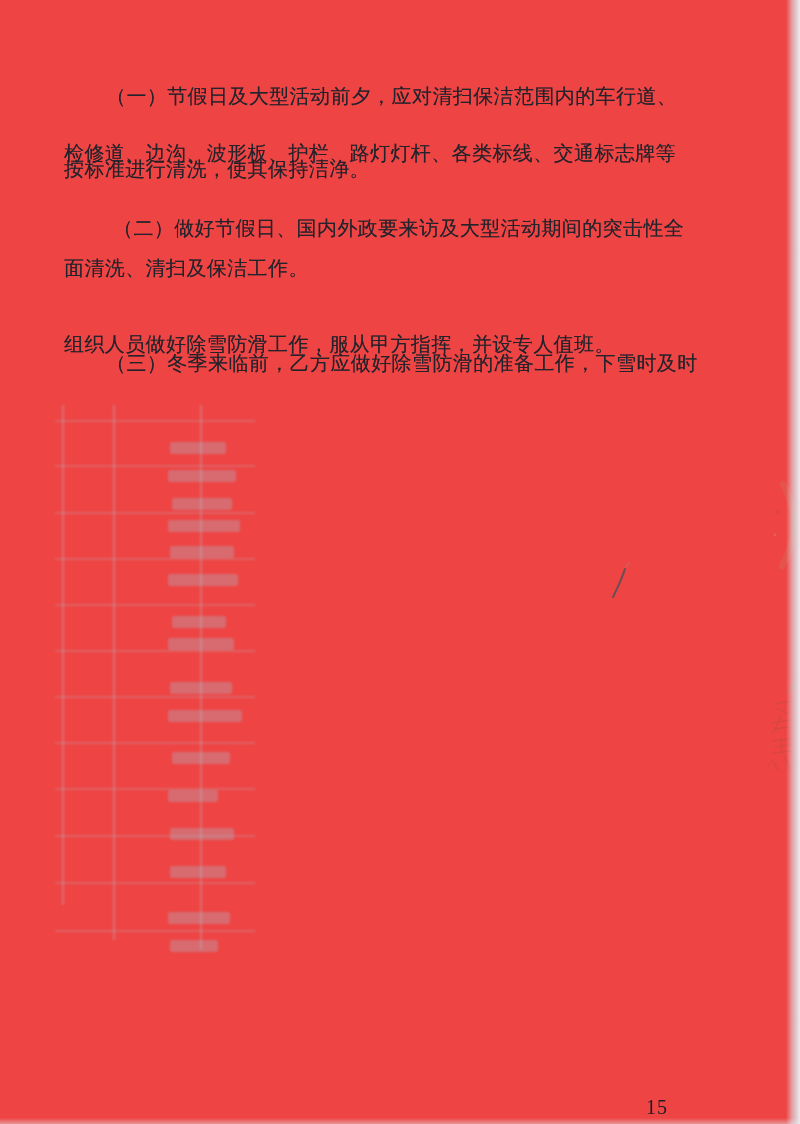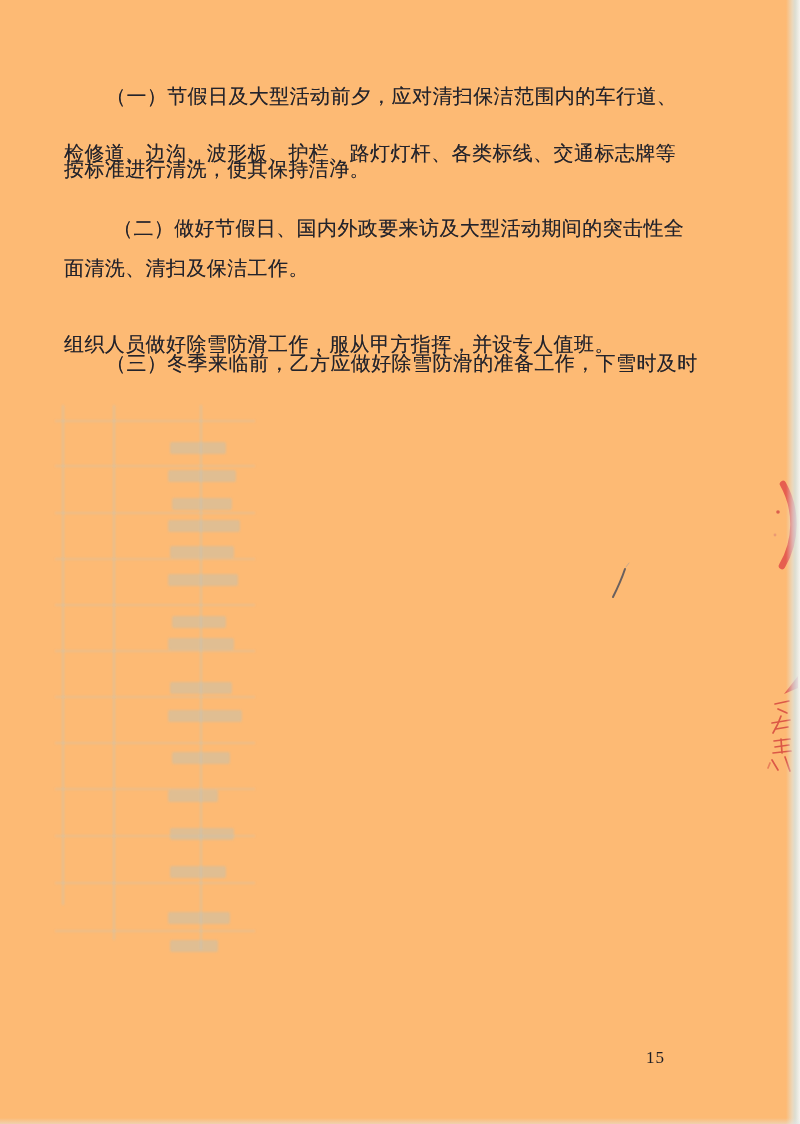--- a/index.html
+++ b/index.html
@@ -4,21 +4,21 @@
 <style>
   html, body {
     margin: 0;
     padding: 0;
     background: #ffffff;
   }
   .page {
     position: relative;
     width: 800px;
     height: 1124px;
-    background: #fdba74;
+    background: #ef4444;
     overflow: hidden;
     font-family: "Liberation Serif", "DejaVu Serif", serif;
   }
   
   .scan-edge-right {
     position: absolute;
     top: 0; right: 0;
     width: 14px; height: 1124px;
     background: linear-gradient(to right, rgba(255,255,255,0) 0%, rgba(222,240,245,0.55) 45%, rgba(210,233,240,0.75) 65%, rgba(244,250,252,0.9) 100%);
   }
@@ -34,22 +34,22 @@
     font-size: 20px;
     line-height: 24px;
     letter-spacing: 0.4px;
     color: #23232b;
     white-space: nowrap;
     text-shadow: 0 0 0.4px rgba(35,35,43,0.55);
   }
   .page-number {
     position: absolute;
     left: 646px;
-    top: 1048px;
-    font-size: 17px;
+    top: 1096px;
+    font-size: 20px;
     color: #1d1d24;
     letter-spacing: 1px;
   }
   
   .ghost {
     position: absolute;
     left: 0; top: 0;
     width: 800px; height: 1124px;
     filter: blur(1.3px);
     pointer-events: none;

